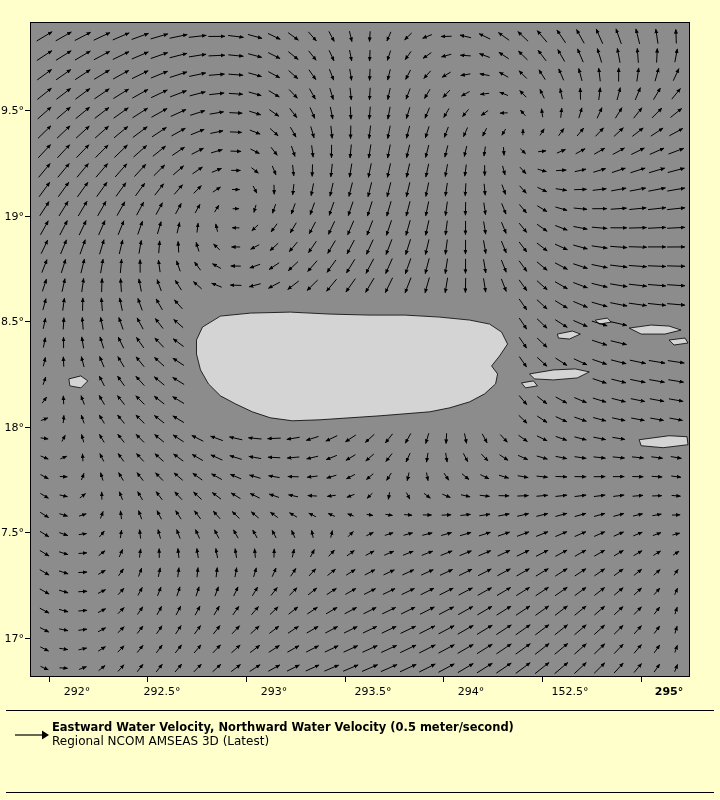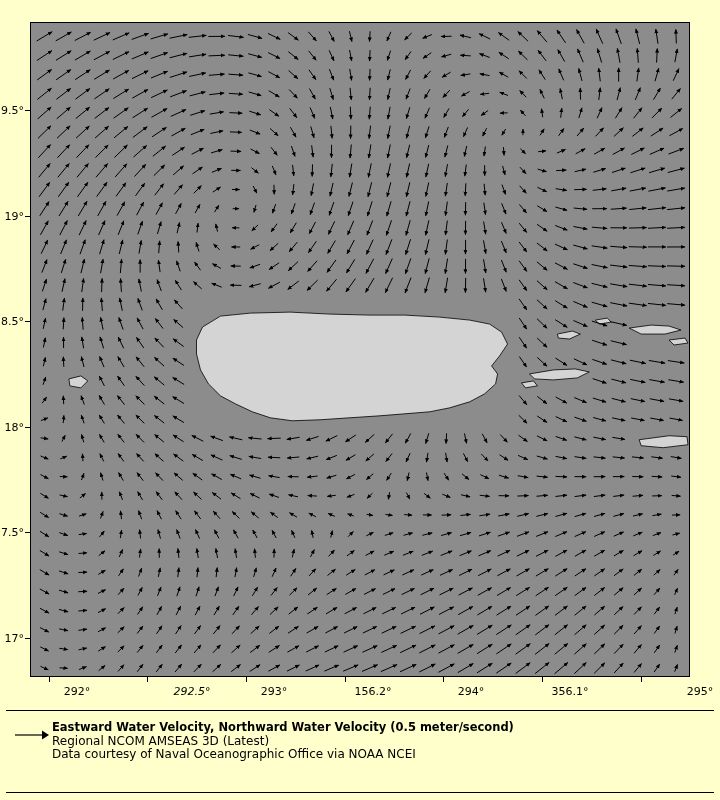--- a/index.html
+++ b/index.html
@@ -1181,41 +1181,40 @@
     <div class="tick-mark" style="left:611px; top:655px; width:1px; height:5px;"></div>
 
     <div class="tick-mark" style="left:-5px; top:88px;  width:5px; height:1px;"></div>
     <div class="tick-mark" style="left:-5px; top:194px; width:5px; height:1px;"></div>
     <div class="tick-mark" style="left:-5px; top:299px; width:5px; height:1px;"></div>
     <div class="tick-mark" style="left:-5px; top:405px; width:5px; height:1px;"></div>
     <div class="tick-mark" style="left:-5px; top:510px; width:5px; height:1px;"></div>
     <div class="tick-mark" style="left:-5px; top:616px; width:5px; height:1px;"></div>
 
     <div class="tick-label x-tick-label" style="left:19px;  top:663px;">292°</div>
-    <div class="tick-label x-tick-label" style="left:134px; top:663px;font-style:italic;">292.5°</div>
+    <div class="tick-label x-tick-label" style="left:104px; top:663px;">292.5°</div>
     <div class="tick-label x-tick-label" style="left:216px; top:663px;">293°</div>
-    <div class="tick-label x-tick-label" style="left:315px; top:663px;">156.2°</div>
+    <div class="tick-label x-tick-label" style="left:315px; top:663px;">293.5°</div>
     <div class="tick-label x-tick-label" style="left:413px; top:663px;text-align:center;">294°</div>
-    <div class="tick-label x-tick-label" style="left:512px; top:663px;">356.1°</div>
-    <div class="tick-label x-tick-label" style="left:642px; top:663px;">295°</div>
+    <div class="tick-label x-tick-label" style="left:512px; top:663px;">152.5°</div>
+    <div class="tick-label x-tick-label" style="left:611px; top:663px;font-weight:bold;">295°</div>
 
     <div class="tick-label y-tick-label" style="left:-36px; top:88px;  width:30px;">19.5°</div>
     <div class="tick-label y-tick-label" style="left:-36px; top:194px; width:30px;">19°</div>
     <div class="tick-label y-tick-label" style="left:-36px; top:299px; width:30px;">18.5°</div>
     <div class="tick-label y-tick-label" style="left:-36px; top:405px; width:30px;">18°</div>
     <div class="tick-label y-tick-label" style="left:-36px; top:510px; width:30px;">17.5°</div>
     <div class="tick-label y-tick-label" style="left:-36px; top:616px; width:30px;">17°</div>
   </div>
 
   <div id="legend">
     <div id="legend-divider-top"></div>
     <svg id="legend-arrow" viewBox="0 0 36 14">
       <line x1="1" y1="7" x2="28" y2="7" stroke="#000" stroke-width="1.2"></line>
       <path d="M28,2.6 L35,7 L28,11.4 z" fill="#000"></path>
     </svg>
     <div id="legend-text">
       <div id="legend-title">Eastward Water Velocity, Northward Water Velocity (0.5 meter/second)</div>
       <div class="legend-sub">Regional NCOM AMSEAS 3D (Latest)</div>
-      <div class="legend-sub">Data courtesy of Naval Oceanographic Office via NOAA NCEI</div>
     </div>
     <div id="legend-divider-bottom"></div>
   </div>
 </div>
 
 </body></html>

